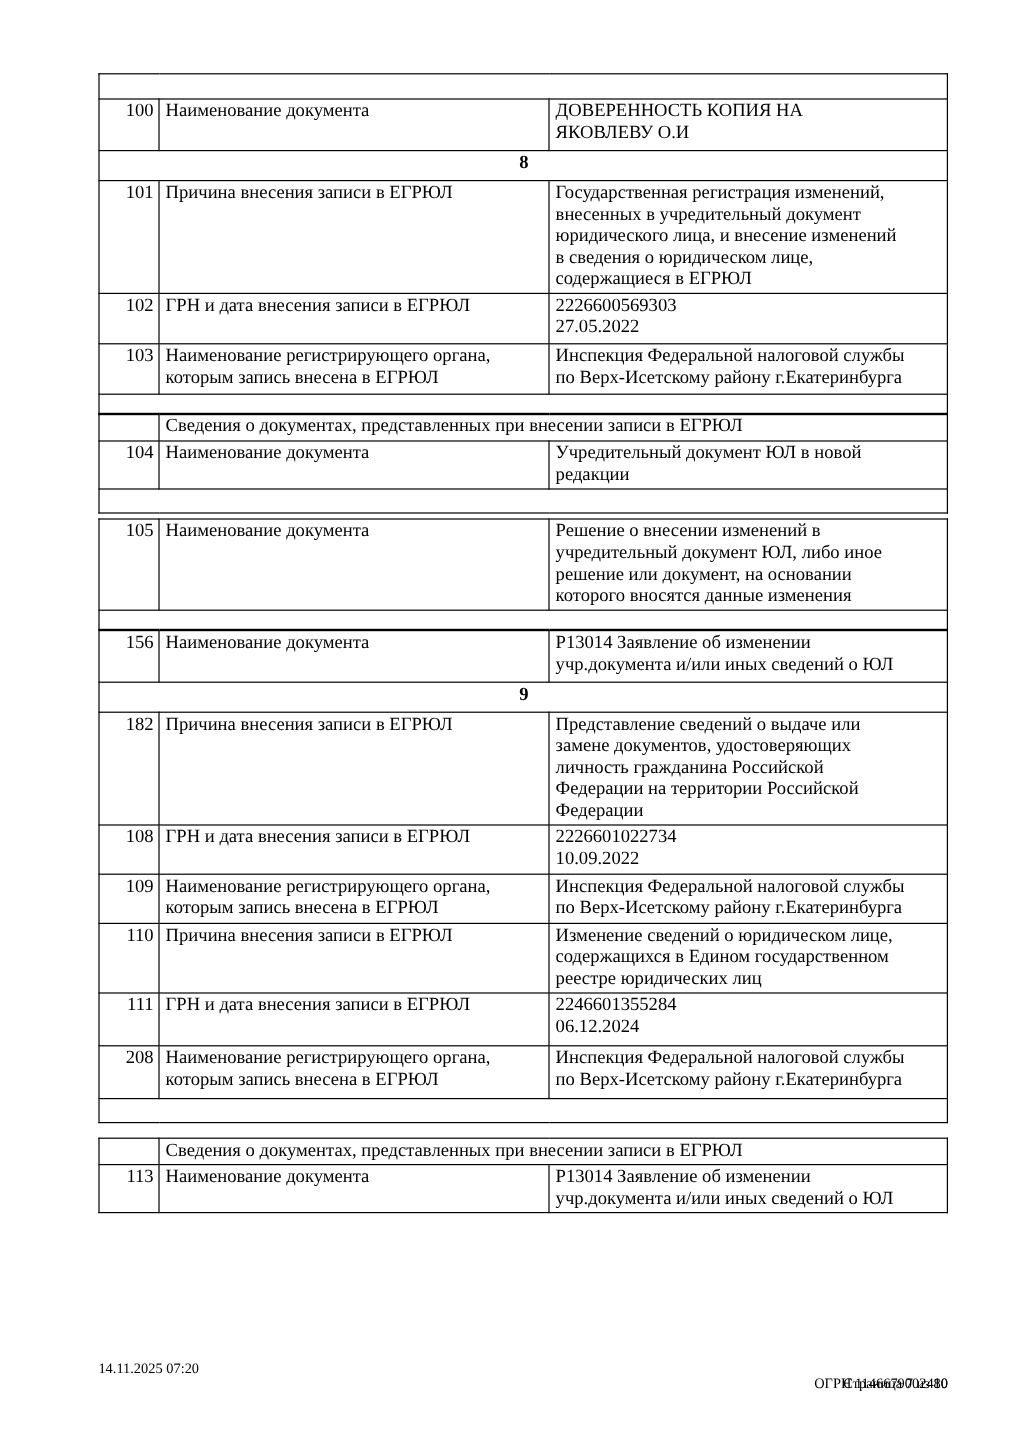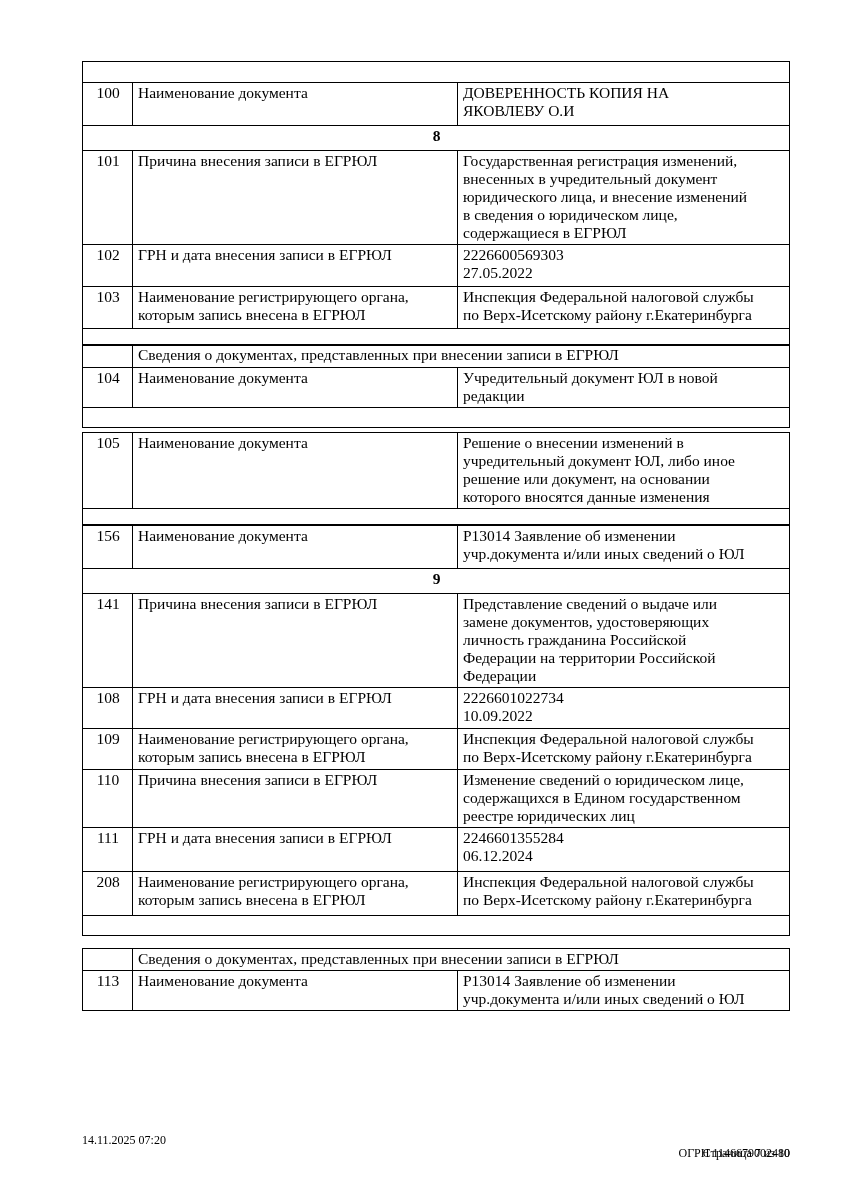--- a/index.html
+++ b/index.html
@@ -28,21 +28,21 @@
   table.tbl col.c-value { width: 332px; }
   table.tbl td {
     border: 1px solid #000000;
     vertical-align: top;
     font-size: 15.5px;
     line-height: 18px;
     padding: 1px 4px 2px 5px;
     overflow: hidden;
   }
   td.num {
-    text-align: center;
+    text-align: right;
     padding-left: 1px;
     padding-right: 1px;
   }
   td.name, td.value {
     white-space: pre-line;
   }
   td.section {
     text-align: center;
     font-weight: bold;
     vertical-align: middle;
@@ -186,21 +186,21 @@
         <tr>
       <td class="num" style="height:39px">156</td>
       <td class="name">Наименование документа</td>
       <td class="value">Р13014 Заявление об изменении
 учр.документа и/или иных сведений о ЮЛ</td>
     </tr>
     <tr>
       <td class="section" colspan="3" style="height:21px">9</td>
     </tr>
     <tr>
-      <td class="num" style="height:89px">141</td>
+      <td class="num" style="height:89px">182</td>
       <td class="name">Причина внесения записи в ЕГРЮЛ</td>
       <td class="value">Представление сведений о выдаче или
 замене документов, удостоверяющих
 личность гражданина Российской
 Федерации на территории Российской
 Федерации</td>
     </tr>
     <tr>
       <td class="num" style="height:37px">108</td>
       <td class="name">ГРН и дата внесения записи в ЕГРЮЛ</td>

